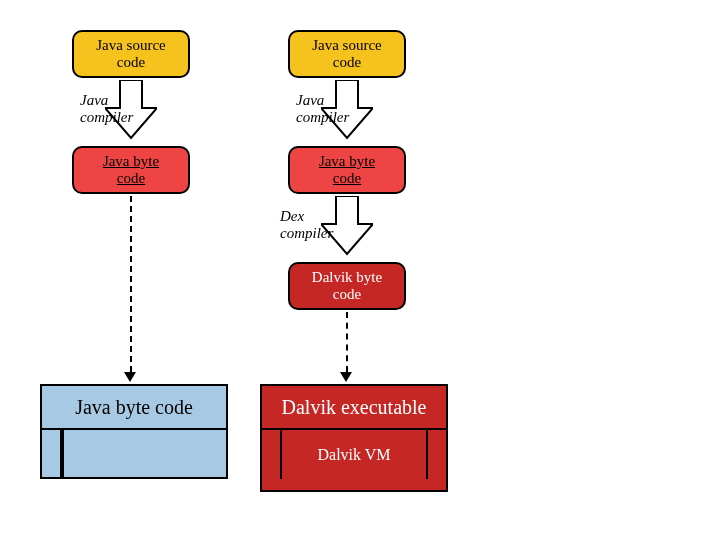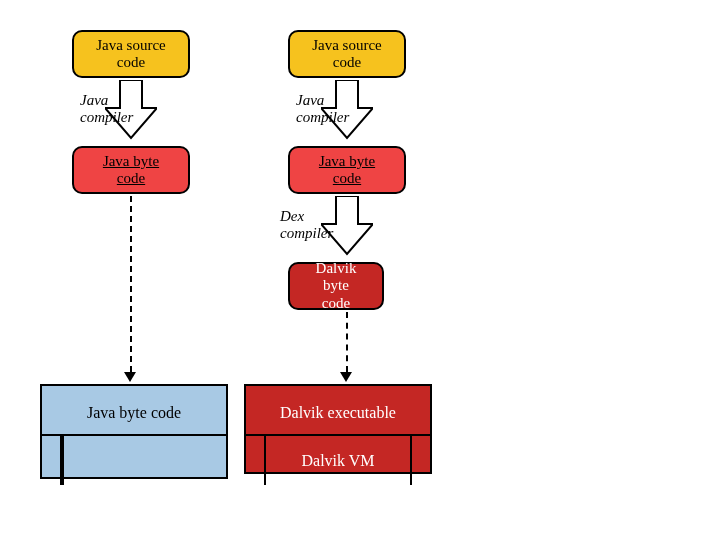--- a/index.html
+++ b/index.html
@@ -54,25 +54,24 @@
     border-right: 6px solid transparent;
     border-top: 10px solid #000;
   }
   .table-block {
     position: absolute;
     border: 2px solid #000;
   }
   .table-block .top-cell {
     border-bottom: 2px solid #000;
     text-align: center;
-    font-size: 16px;
+    font-size: 20px;
     display: flex;
     align-items: center;
     justify-content: center;
-    margin-top: 6px;
   }
   .table-block .bottom-row {
     display: flex;
   }
   .table-block .left-sm, .table-block .right-sm {
     border-right: 2px solid #000;
   }
   .table-block .right-sm { border-right: none; border-left: 2px solid #000; }
   .table-block .mid-lg {
     flex: 1;
@@ -146,29 +145,29 @@
   </div>
 
   <svg class="arrow-svg" style="left:321px; top:196px;" width="52" height="60">
     <polygon points="15,0 37,0 37,28 52,28 26,58 0,28 15,28" fill="#fff" stroke="#000" stroke-width="2"></polygon>
   </svg>
   <div class="compiler-label" style="left:280px; top:208px;">
     <span>Dex</span><br>
     <span>compiler</span>
   </div>
 
-  <div class="box red" style="left:288px; top:262px; width:96px; height:48px;">
+  <div class="box red" style="left:288px; top:262px; width:118px; height:48px;">
     <span>Dalvik byte</span>
     <span>code</span>
   </div>
 
   <div class="dashed-line" style="left:346px; top:312px; height:60px;"></div>
   <div class="dashed-head" style="left:340px; top:372px;"></div>
 
-  <div class="table-block" style="left:244px; top:384px; width:188px; height:90px; background:#c42724; color:#fff;">
+  <div class="table-block" style="left:260px; top:384px; width:188px; height:108px; background:#c42724; color:#fff;">
     <div class="top-cell" style="height:44px;">
       <span>Dalvik executable</span>
     </div>
     <div class="bottom-row" style="height:49px;">
       <div class="left-sm" style="width:20px;"></div>
       <div class="mid-lg">
         <span>Dalvik VM</span>
       </div>
       <div class="right-sm" style="width:20px;"></div>
     </div>

